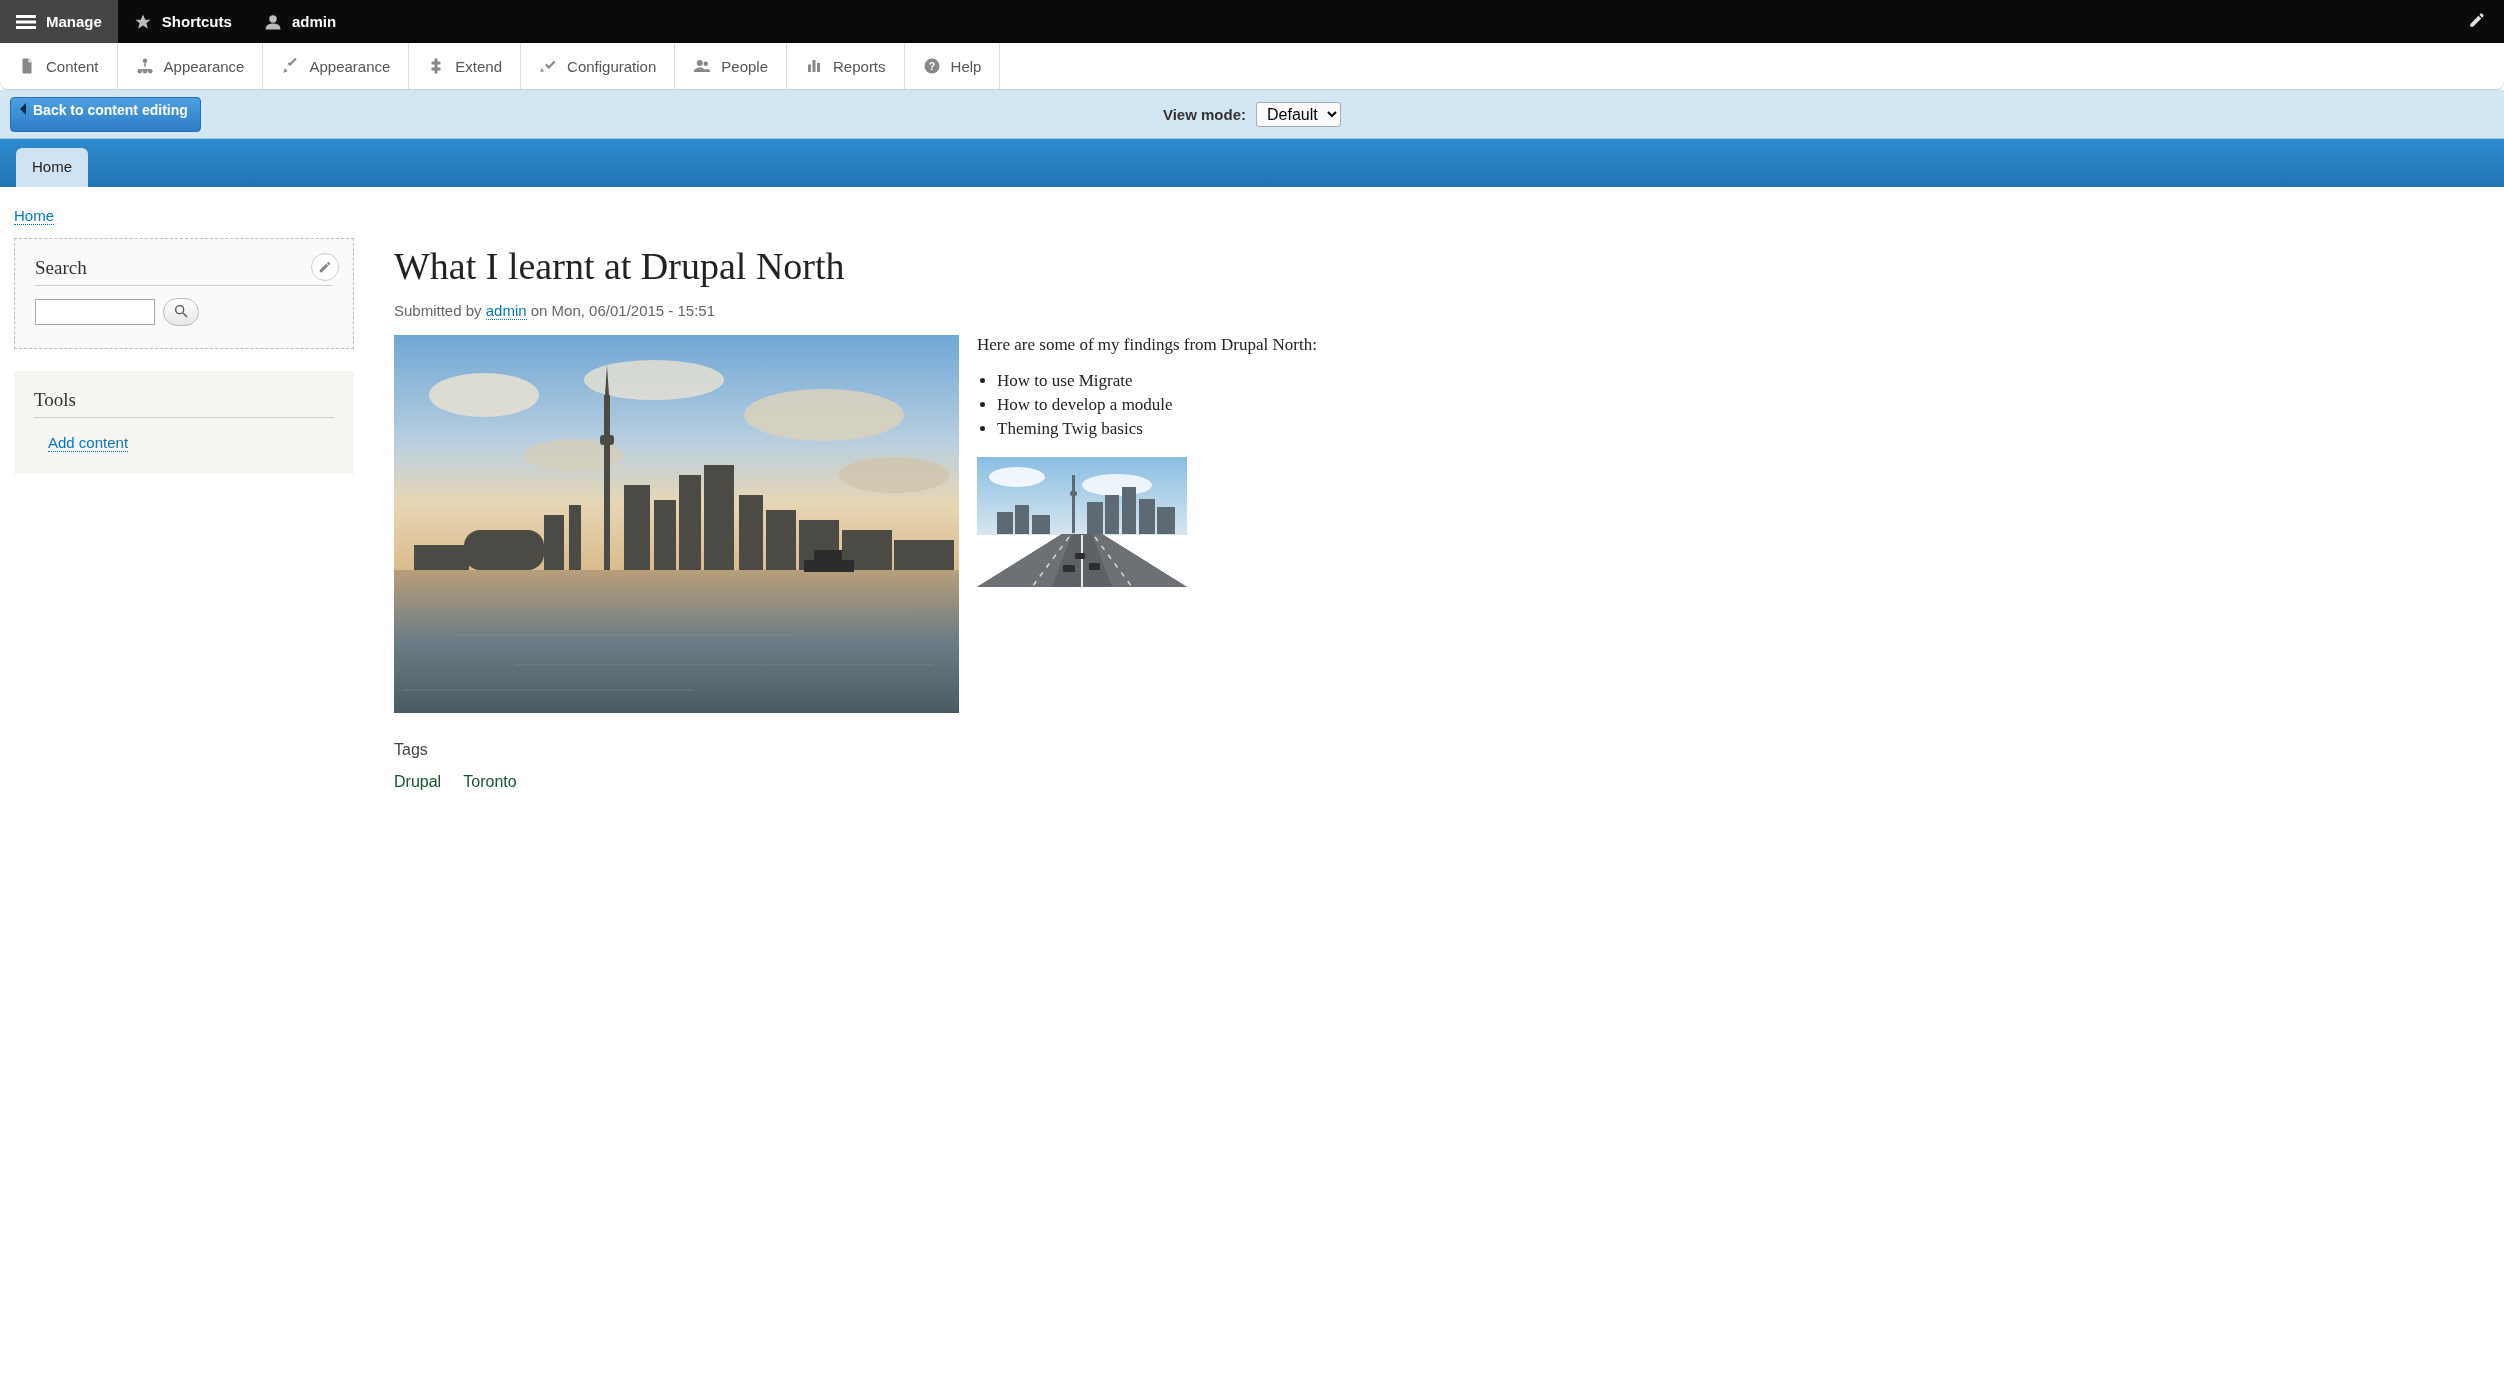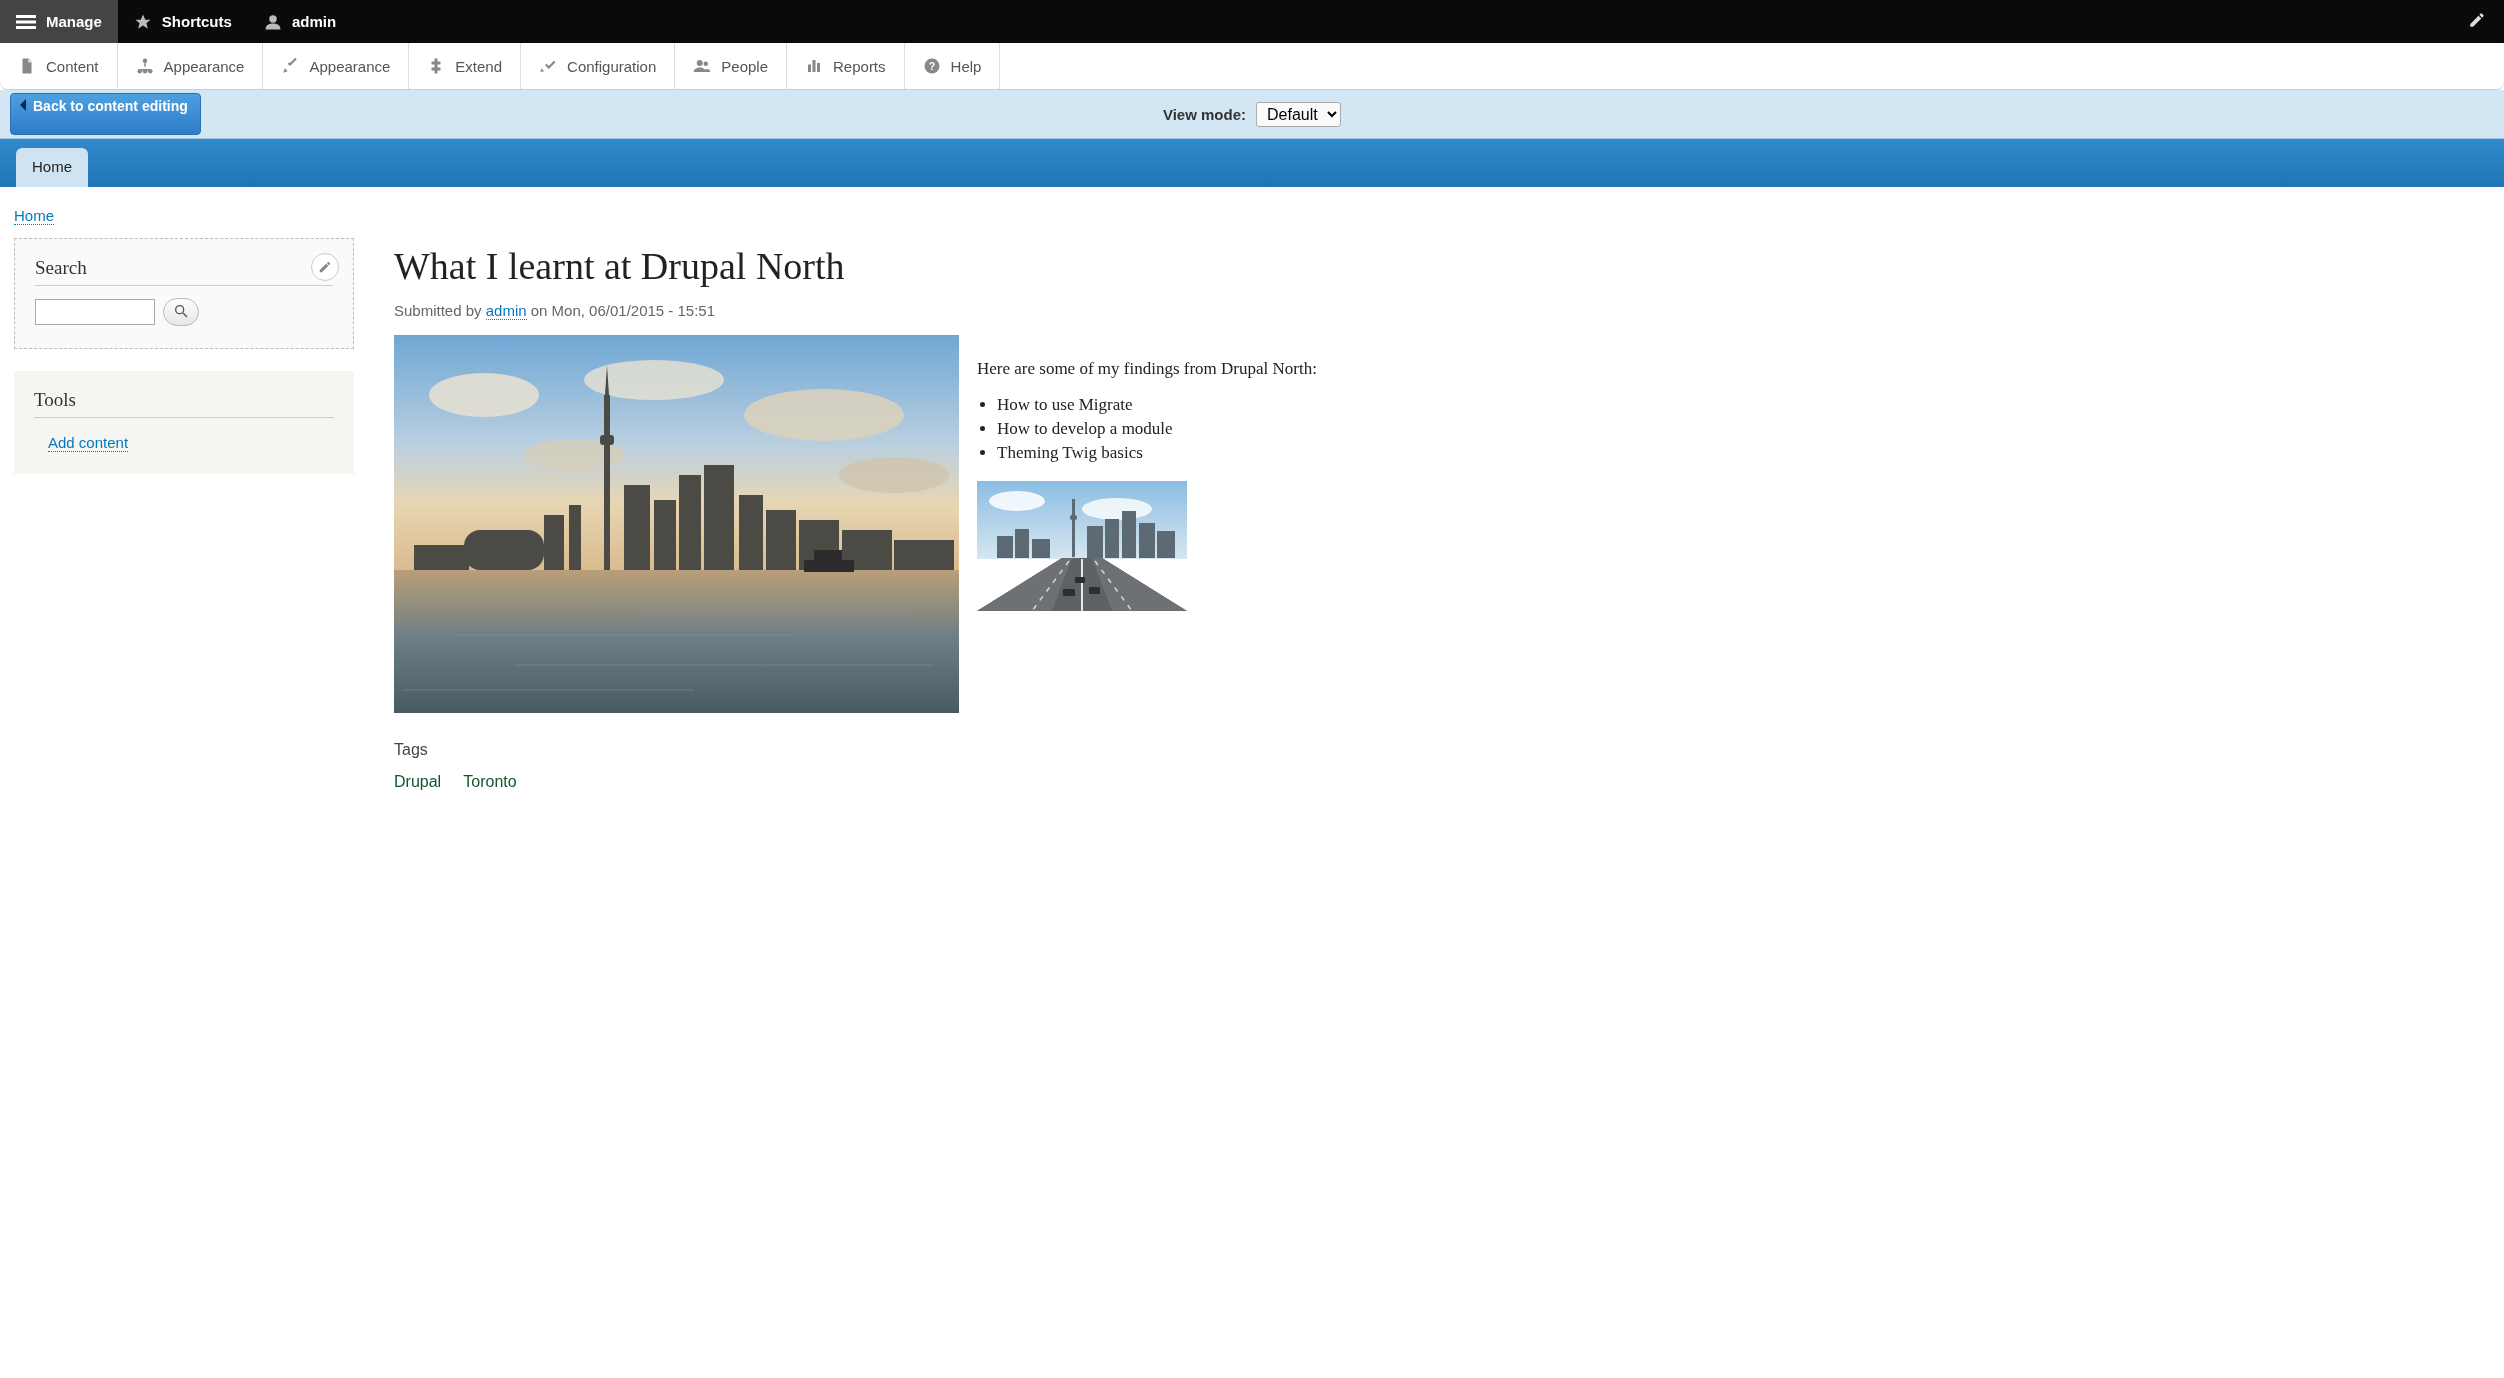--- a/index.html
+++ b/index.html
@@ -14,21 +14,21 @@
   .toolbar-black .spacer { flex: 1; }
   .toolbar-black .edit-ico { padding: 0 18px; cursor:pointer;}
 
   
   .admin-menu { background: #fff; height: 47px; display: flex; border-bottom: 1px solid #ccc; box-shadow: 0 1px 2px rgba(0,0,0,0.06); border-radius: 8px;}
   .admin-menu .item { display:flex; align-items:center; padding: 0 18px; border-right: 1px solid #ddd; color:#555; cursor:pointer; font-size:15px;}
   .admin-menu .item .ico { margin-right:10px; display:flex; align-items:center;}
 
   
   .preview-bar { background: #d2e6f4; border-bottom: 1px solid #a6c8e0; height: 49px; display:flex; align-items:center; padding: 0 10px; position:relative;}
-  .back-btn { background: linear-gradient(#4da0e0,#2d7cc7); border:1px solid #2a6fb4; color:#fff; font-weight:bold; border-radius:4px; padding:4px 12px 20px 8px; display:flex; align-items:flex-start; font-size:14px; cursor:pointer;}
+  .back-btn { background: linear-gradient(#4da0e0,#2d7cc7); border:1px solid #2a6fb4; color:#fff; font-weight:bold; border-radius:4px; padding:4px 12px 13px 8px; display:flex; align-items:flex-start; font-size:14px; cursor:pointer;}
   .back-btn .chev { margin-right:4px; }
   .view-mode-wrap { position:absolute; left:50%; transform:translateX(-50%); display:flex; align-items:center;}
   .view-mode-wrap label { font-weight:bold; margin-right:10px; font-size:15px; color:#333;}
   .view-mode-wrap select { font-size:16px; padding:2px 6px; border:1px solid #aaa; border-radius:3px; background:#fafafa;}
 
   
   .blue-bar { background: linear-gradient(#2e8bcd,#2074b5); height: 48px; display:flex; align-items:flex-end; padding-left:16px;}
   .blue-bar .tab { background:#fff; color:#333; border-top-left-radius:6px; border-top-right-radius:6px; padding:10px 16px 12px 16px; font-size:15px; margin-top:4px; cursor:pointer;}
   
   .blue-bar .tab.home { background:#cfe3f2; color:#222; }
@@ -52,21 +52,21 @@
 
   
   .main { flex:1; padding-top:6px;}
   .main h1 { font-family: Georgia,"Times New Roman",serif; font-weight:normal; font-size:38px; color:#222; margin-bottom:14px;}
   .submitted { color:#666; font-size:15px; margin-bottom:16px;}
   .submitted a { color:#0678be; text-decoration:none; border-bottom:1px dotted #0678be;}
 
   .article-body { display:flex; }
   .hero-img { width:565px; height:378px; margin-right:18px; margin-bottom:14px; flex-shrink:0; }
   .body-right { flex:1; font-family: Georgia,"Times New Roman",serif; font-size:17px; color:#222; }
-  .body-right p.intro { margin-bottom:16px;margin-top:24px; }
+  .body-right p.intro { margin-bottom:16px; }
   .body-right ul { margin-left:20px; margin-bottom:18px;}
   .body-right ul li { margin-bottom:4px;}
   .thumb-img { width:210px; height:130px; }
 
   .tags-section { clear:both; padding-top:14px;}
   .tags-section .label { color:#444; font-size:16px; margin-bottom:14px;}
   .tags-section .tags { color:#14532d; font-size:16px;}
   .tags-section .tags span { margin-right:18px; }
 
   

